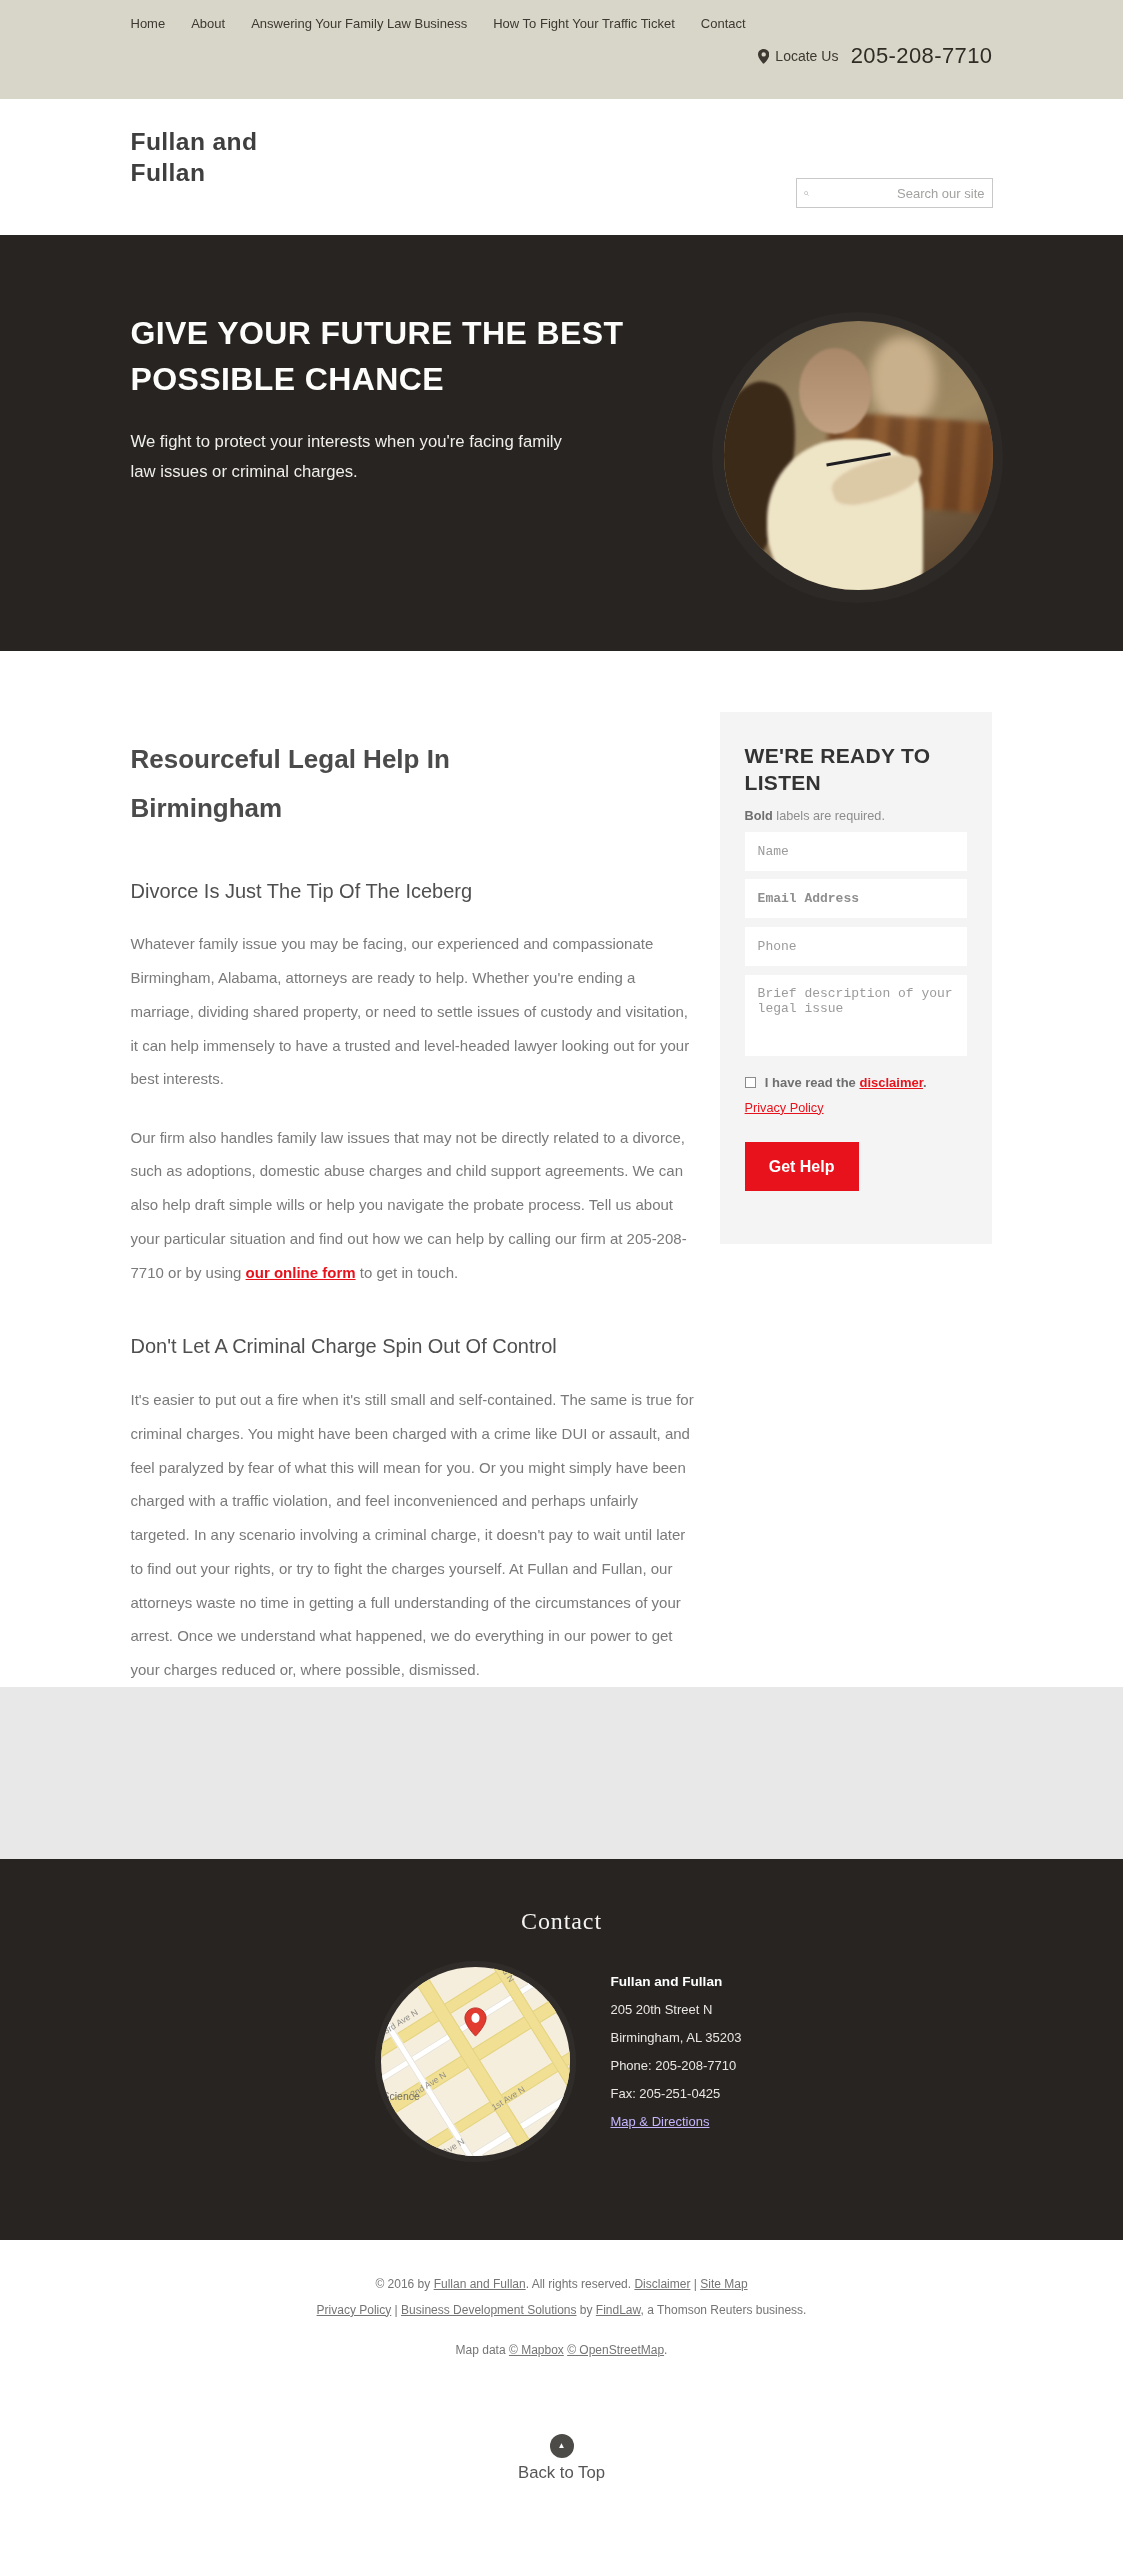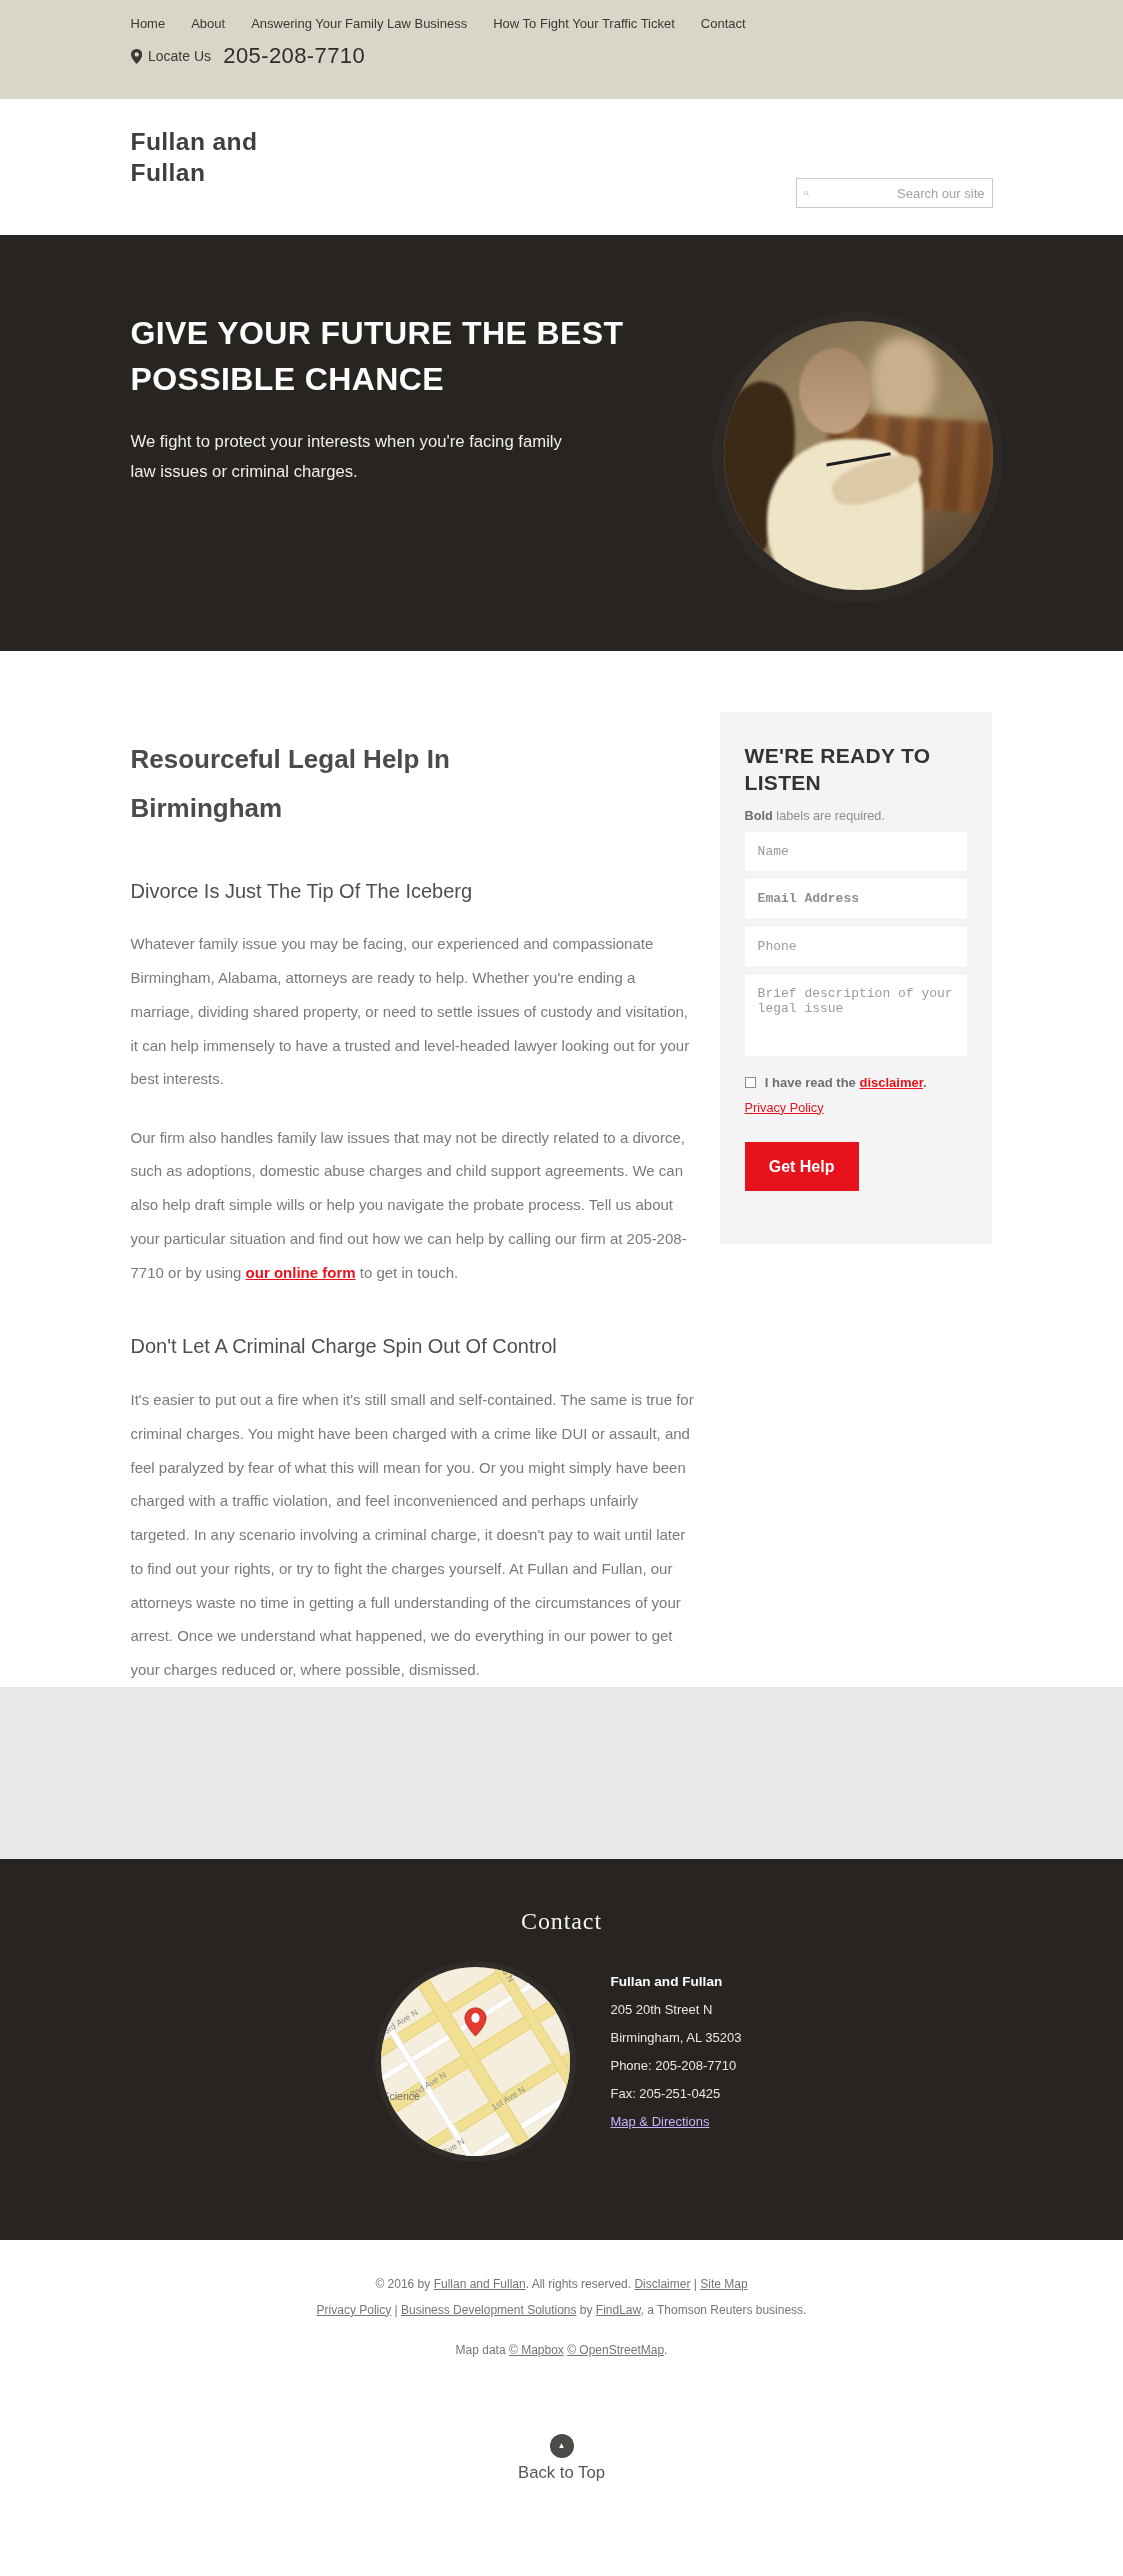--- a/index.html
+++ b/index.html
@@ -4,21 +4,21 @@
 <style>
   * { margin:0; padding:0; box-sizing:border-box; }
   body { width:1123px; background:#fff; font-family:"Liberation Sans","DejaVu Sans",sans-serif; }
   .container { width:862px; margin:0 auto; position:relative; }
 
   
   .topbar { height:99px; background:#d8d6c9; }
   .topbar .container { padding-top:16px; }
   .nav { list-style:none; display:flex; gap:26px; }
   .nav li { font-size:13px; color:#3d3831; cursor:pointer; }
-  .locate-row { display:flex; justify-content:flex-start; align-items:center; gap:12.3px; margin-top:12.3px; }
+  .locate-row { display:flex; justify-content:flex-end; align-items:center; gap:12.3px; margin-top:12.3px; }
   .locate { display:flex; align-items:center; gap:6.1px; font-size:14px; color:#3d3831; cursor:pointer; }
   .phone-big { font-size:22px; color:#2f2b25; letter-spacing:0.4px; }
 
   
   .header { height:136px; background:#fff; }
   .logo { position:absolute; left:0; top:28px; font-size:24.6px; font-weight:bold; color:#3f3f3f; line-height:1.25; letter-spacing:0.4px; cursor:pointer; }
   .search-box { position:absolute; right:0; top:79px; width:197px; height:30px; border:0.9px solid #c8c8c8; background:#fff; display:flex; align-items:center; padding:0 7px; }
   .search-box input { flex:1; border:none; outline:none; font-size:13px; color:#555; text-align:right; background:transparent; }
   .search-box input::placeholder { color:#a2a2a0; }
 

